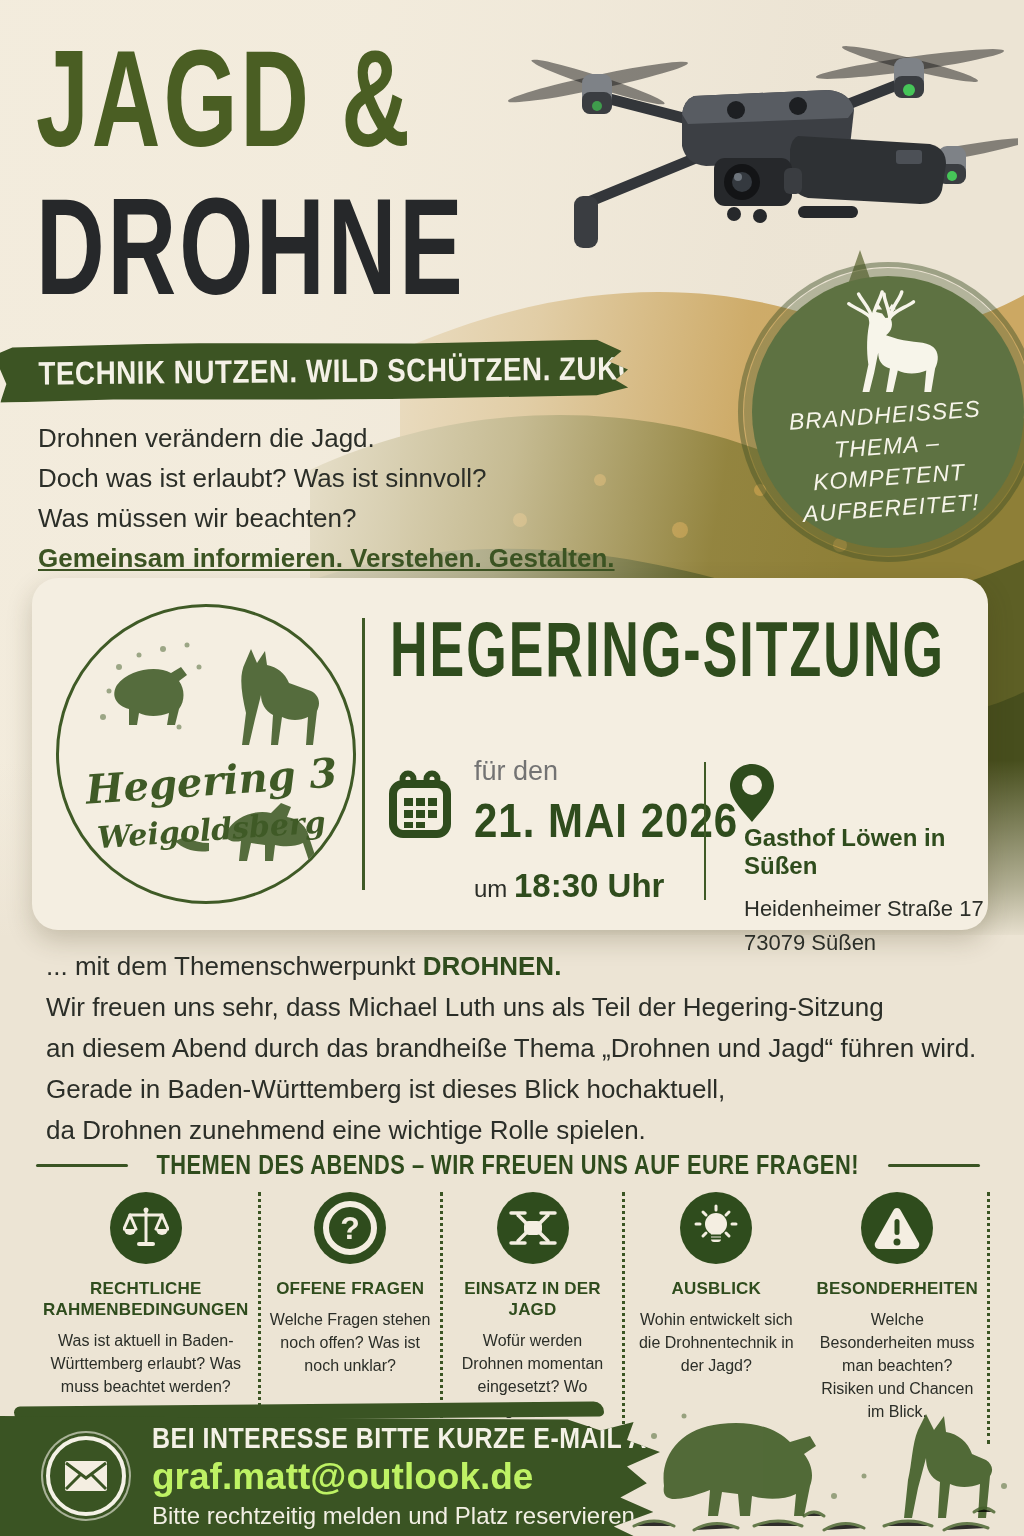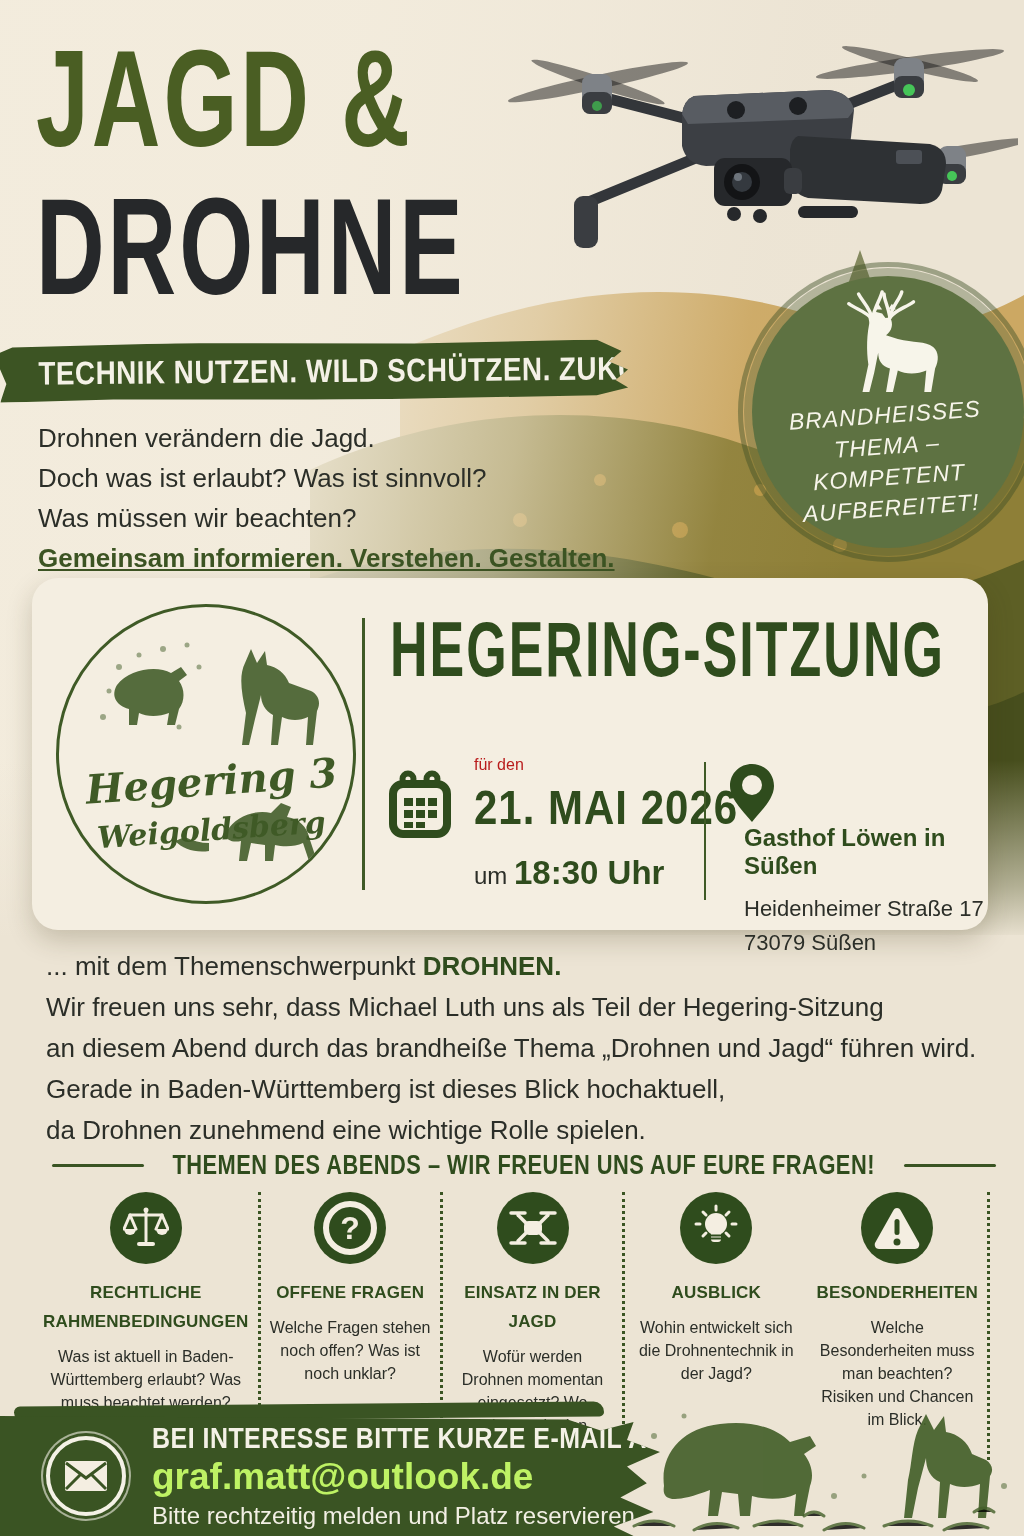--- a/index.html
+++ b/index.html
@@ -61,49 +61,49 @@
           font-family:"DejaVu Serif", serif; font-style:italic; font-weight:700; color:#3f5a26; }
   .logo-script .l1 { font-size:40px; }
   .logo-script .l2 { font-size:30px; margin-top:8px; margin-left:8px; }
   .card-divider { position:absolute; left:330px; top:40px; width:3px; height:272px; background:#3f5a26; }
   .event-title { position:absolute; left:358px; top:26px; font-size:52px; font-weight:800;
           color:#2f4c1d; letter-spacing:2px; transform:scale(1,1.5); transform-origin:left top;
           white-space:nowrap; }
   .when { position:absolute; left:356px; top:178px; display:flex; }
   .when .cal { width:64px; height:70px; margin-top:14px; }
   .when-text { margin-left:22px; }
-  .when-text .pre { font-size:16px; color:#b91c1c; }
+  .when-text .pre { font-size:27px; color:#737373; }
   .when-text .date { display:inline-block; font-size:42px; font-weight:800; color:#2f4c1d;
                      letter-spacing:1px; transform:scaleY(1.15); transform-origin:left top; margin:6px 0 4px; }
   .when-text .time-row { font-size:24px; color:#2b2e28; margin-top:22px; }
   .when-text .time { font-size:33px; font-weight:800; color:#2f4c1d; }
   .when-divider { position:absolute; left:672px; top:184px; width:2px; height:138px; background:#3f5a26; }
   .where { position:absolute; left:696px; top:184px; display:flex;flex-direction:column; }
   .where .pin { width:48px; height:62px; }
   .where-text { margin-left:16px; }
   .where-text .venue { font-size:24px; font-weight:800; color:#2f4c1d; }
   .where-text .addr { font-size:22px; color:#2b2e28; margin-top:12px; line-height:34px; }
 
   
   .bodytext { position:absolute; left:46px; top:946px; font-size:26px; line-height:41px; color:#2b2e28; }
   .bodytext .hl { font-weight:800; color:#2f4c1d; }
 
   
-  .topics-head { position:absolute; left:52px; top:1152px; width:944px;
+  .topics-head { position:absolute; left:36px; top:1152px; width:944px;
                  display:flex; align-items:center; gap:10px; }
   .topics-head .line { flex:1; height:3px; background:#3a5423; border-radius:2px; }
   .topics-head .txt { display:inline-block; font-size:23px; font-weight:800; color:#2f4c1d;
                  letter-spacing:0.5px; transform:scale(0.95,1.18); white-space:nowrap; }
   .topics { position:absolute; left:34px; top:1192px; width:956px;
             display:grid; grid-template-columns:repeat(5,1fr); }
   .topic-col { padding:0 9px; text-align:center; min-height:226px; }
   .topic-col.sep { border-right:3px dotted #3a5423; }
   .topic-icon { width:72px; height:72px; border-radius:50%; background:#2f4c1d;
                 margin:0 auto; display:flex; align-items:center; justify-content:center; }
-  .topic-title { font-size:17px; line-height:29px; font-weight:800; color:#2f4c1d;
+  .topic-title { font-size:17px; line-height:21px; font-weight:800; color:#2f4c1d;
                  margin-top:14px; letter-spacing:0.2px; }
   .topic-text { font-size:16px; line-height:23px; color:#2b2e28; margin-top:9px; }
 
   
   .footer { position:absolute; left:0; top:1416px; width:660px; height:120px; background:#3a5423;
             clip-path:polygon(0 0, 86% 3%, 91% 12%, 96% 5%, 95% 20%, 100% 30%, 95% 42%, 98% 56%,
                       94% 68%, 99% 80%, 93% 92%, 96% 100%, 0 100%);
             display:flex; align-items:center; }
   .footer-streak { position:absolute; left:14px; top:1404px; width:590px; height:15px;
             background:#3a5423; border-radius:8px 14px 6px 12px; transform:rotate(-0.5deg); }

